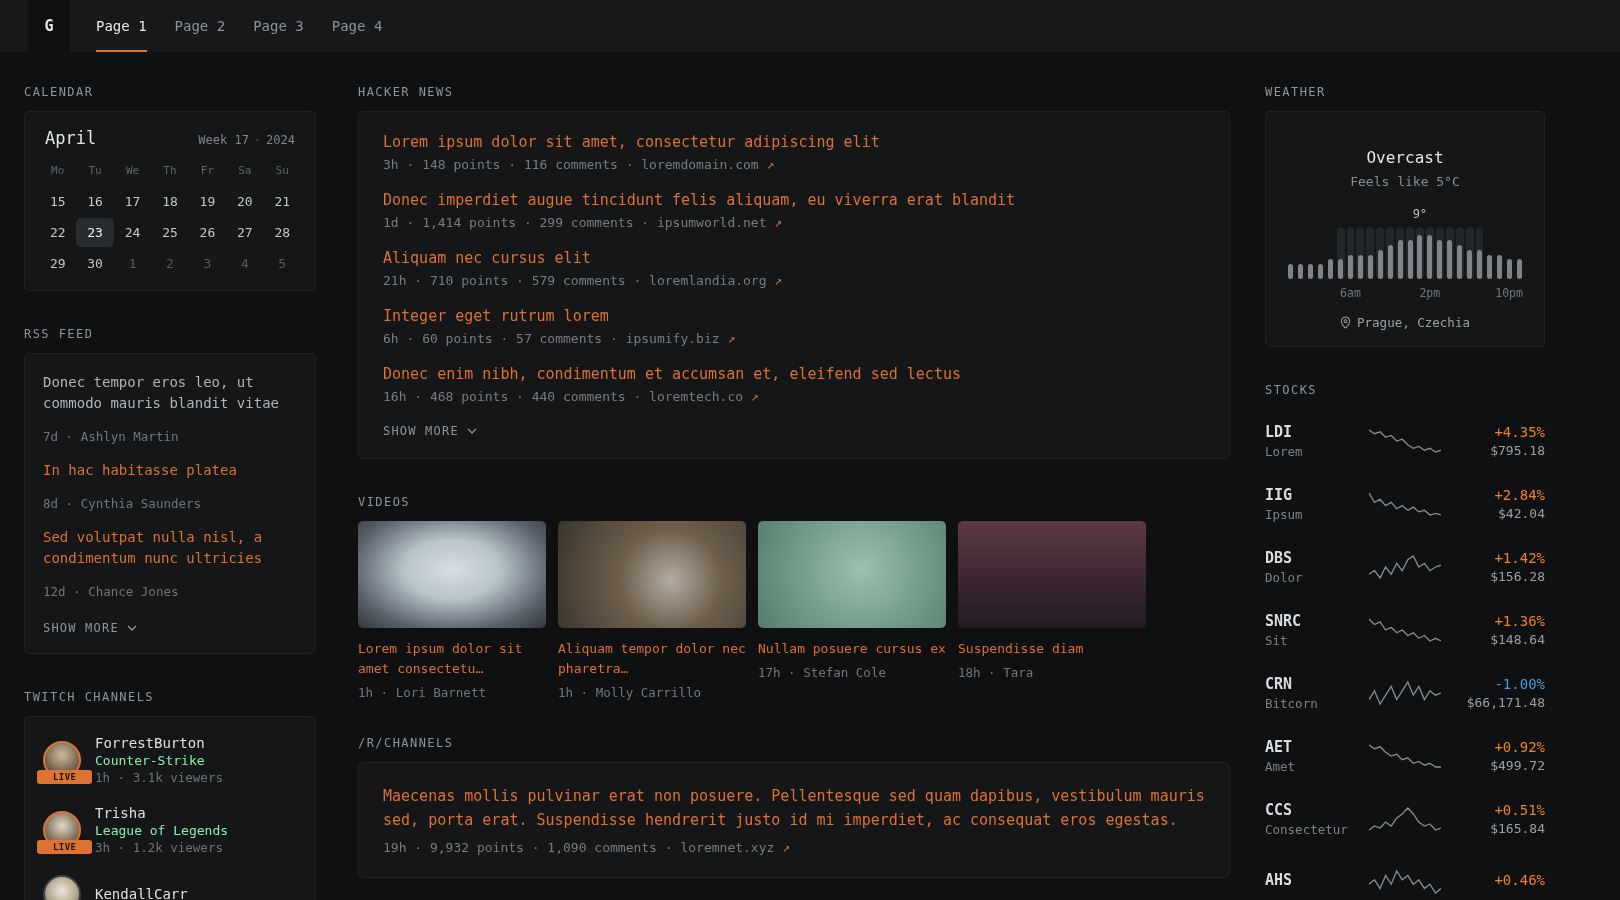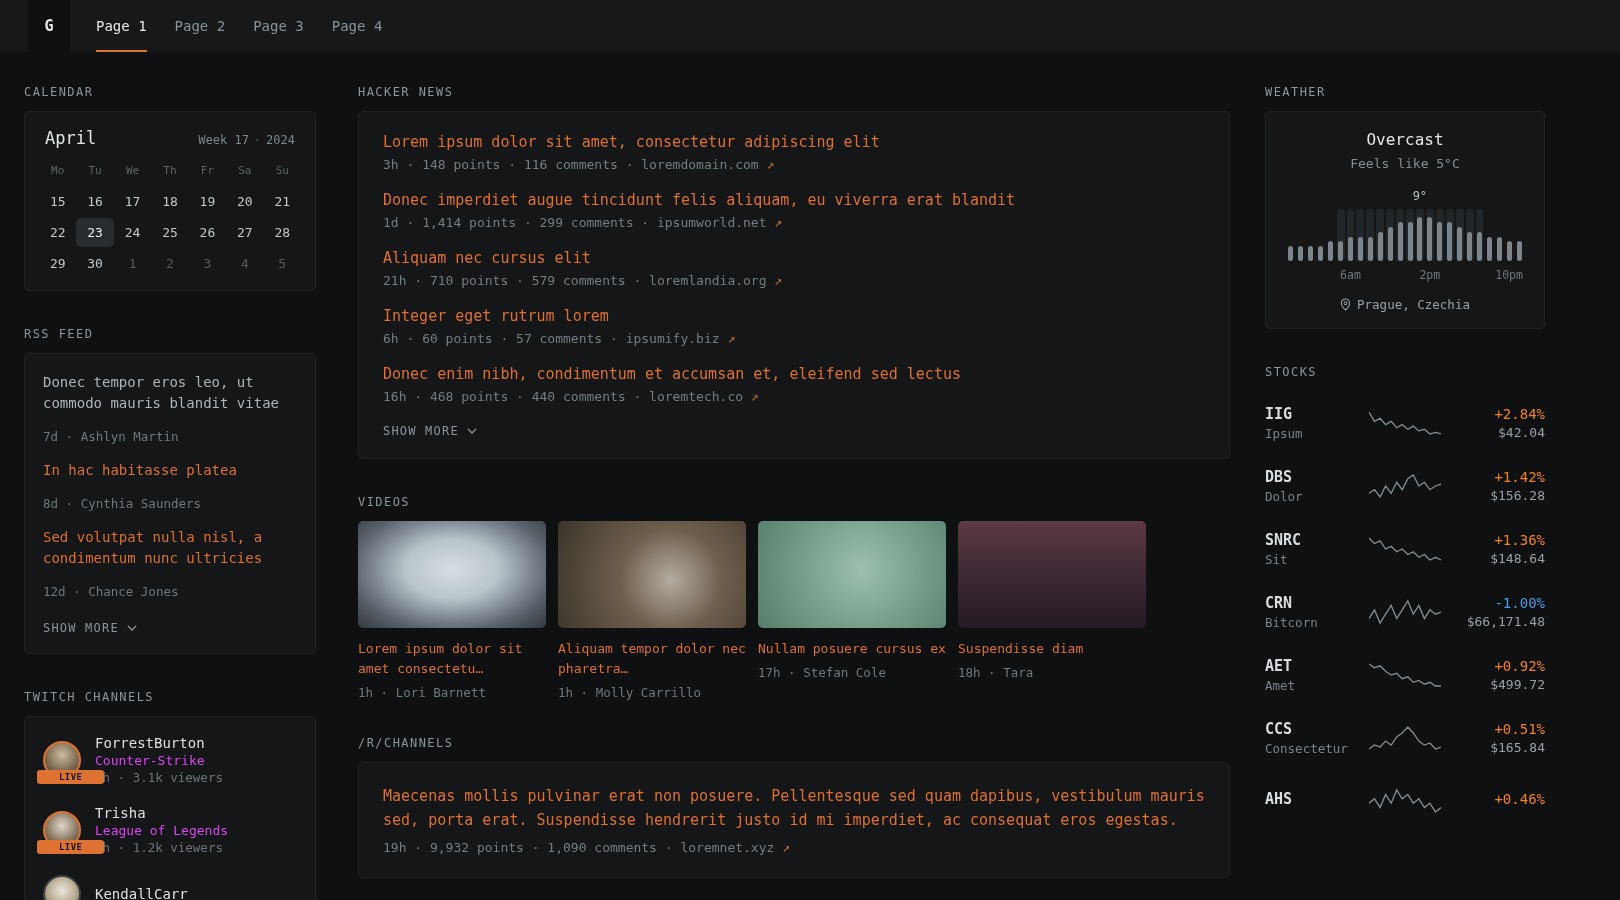--- a/index.html
+++ b/index.html
@@ -61,24 +61,24 @@
 
   
   .twitch-card { padding:18px; }
   .channel { display:flex; gap:14px; align-items:center; margin-bottom:20px; cursor:pointer; }
   .channel:last-child { margin-bottom:0; }
   .avatar-wrap { position:relative; flex:none; }
   .avatar { width:38px; height:38px; border-radius:50%; border:2px solid #de7233; }
   .avatar.offline { border-color:#3c4144; }
   .live-badge {
     position:absolute; left:-6px; bottom:-5px; background:#de7233; color:#141617;
-    font-size:9px; font-weight:bold; letter-spacing:0.05em; padding:2px 22px; border-radius:3px;
+    font-size:9px; font-weight:bold; letter-spacing:0.05em; padding:2px 16px; border-radius:3px;
   }
   .channel-name { font-size:14px; color:#dde0e2; }
-  .channel-game { font-size:13px; color:#d946ef; margin-top:2px; }
+  .channel-game { font-size:13px; color:#86efac; margin-top:2px; }
   .channel-meta { font-size:12.5px; color:#6d7478; margin-top:2px; }
 
   
   .hn-card { padding:20px 24px; }
   .story { margin-bottom:18px; }
   .story-headline { display:block; font-size:15px; line-height:1.4; color:#dd7135; cursor:pointer; }
   .story-meta { font-size:13px; color:#767d82; margin-top:4px; }
   .story-meta a { color:#767d82; cursor:pointer; }
   .ext-arrow { color:#bf7342; }
   .hn-card .show-more { margin-top:2px; }
@@ -88,21 +88,21 @@
   .reddit-card .story-meta { margin-top:8px; }
 
   
   .videos-row { display:flex; gap:12px; overflow:hidden; }
   .video-card { width:188px; flex:none; cursor:pointer; }
   .thumb { width:188px; height:107px; border-radius:5px; background:#333; }
   .video-title { display:block; font-size:13px; line-height:1.55; color:#dd7135; margin-top:11px; }
   .video-meta { font-size:12.5px; color:#70777c; margin-top:6px; }
 
   
-  .weather-card { padding:18px 20px 16px; text-align:center; }
+  .weather-card { padding:36px 20px 16px; text-align:center; }
   .w-cond { font-size:16px; color:#e3e6e8; }
   .w-feels { font-size:13px; color:#878e93; margin-top:7px; }
   .w-chart-wrap { position:relative; margin-top:18px; height:72px; }
   .peak-label { position:absolute; top:0; transform:translateX(-50%); font-size:12px; color:#b9bec2; }
   .w-chart { position:absolute; bottom:0; left:0; right:0; height:52px; display:flex; align-items:flex-end; }
   .w-col { flex:1; position:relative; height:52px; display:flex; align-items:flex-end; justify-content:center; }
   .w-col.day::before { content:""; position:absolute; inset:0 1px; background:#232628; border-radius:4px; }
   .w-bar { width:5px; background:#7e858a; border-radius:3px; position:relative; }
   .w-times { position:relative; height:15px; margin-top:7px; }
   .w-times span { position:absolute; transform:translateX(-50%); font-size:11.5px; color:#70777c; }
@@ -408,20 +408,35 @@
           </svg>
           <span>Prague, Czechia</span>
         </div>
       </div>
     </section>
 
     <section class="widget">
       <div class="widget-title">STOCKS</div>
       <div class="stocks-list">
 
+        <div class="stock-row">
+          <div class="s-left">
+            <div class="s-sym">LDI</div>
+            <div class="s-name">Lorem</div>
+          </div>
+          <div class="spark">
+              <svg width="72" height="26">
+                <polyline points="0.0,2.0 5.5,5.7 11.1,3.8 16.6,9.3 22.2,7.5 27.7,13.0 33.2,11.2 38.8,16.7 44.3,20.3 49.8,18.5 55.4,22.2 60.9,20.3 66.5,24.0 72.0,22.2" fill="none" stroke="#878e93" stroke-width="1.3"></polyline>
+              </svg>
+            </div>
+          <div class="s-right">
+            <div class="s-change">+4.35%</div>
+            <div class="s-price">$795.18</div>
+          </div>
+        </div>
 
         <div class="stock-row">
           <div class="s-left">
             <div class="s-sym">IIG</div>
             <div class="s-name">Ipsum</div>
           </div>
           <div class="spark">
               <svg width="72" height="26">
                 <polyline points="0.0,2.0 5.5,11.4 11.1,8.3 16.6,14.6 22.2,11.4 27.7,17.7 33.2,14.6 38.8,19.3 44.3,16.1 49.8,20.9 55.4,19.3 60.9,24.0 66.5,22.4 72.0,24.0" fill="none" stroke="#878e93" stroke-width="1.3"></polyline>
               </svg>

